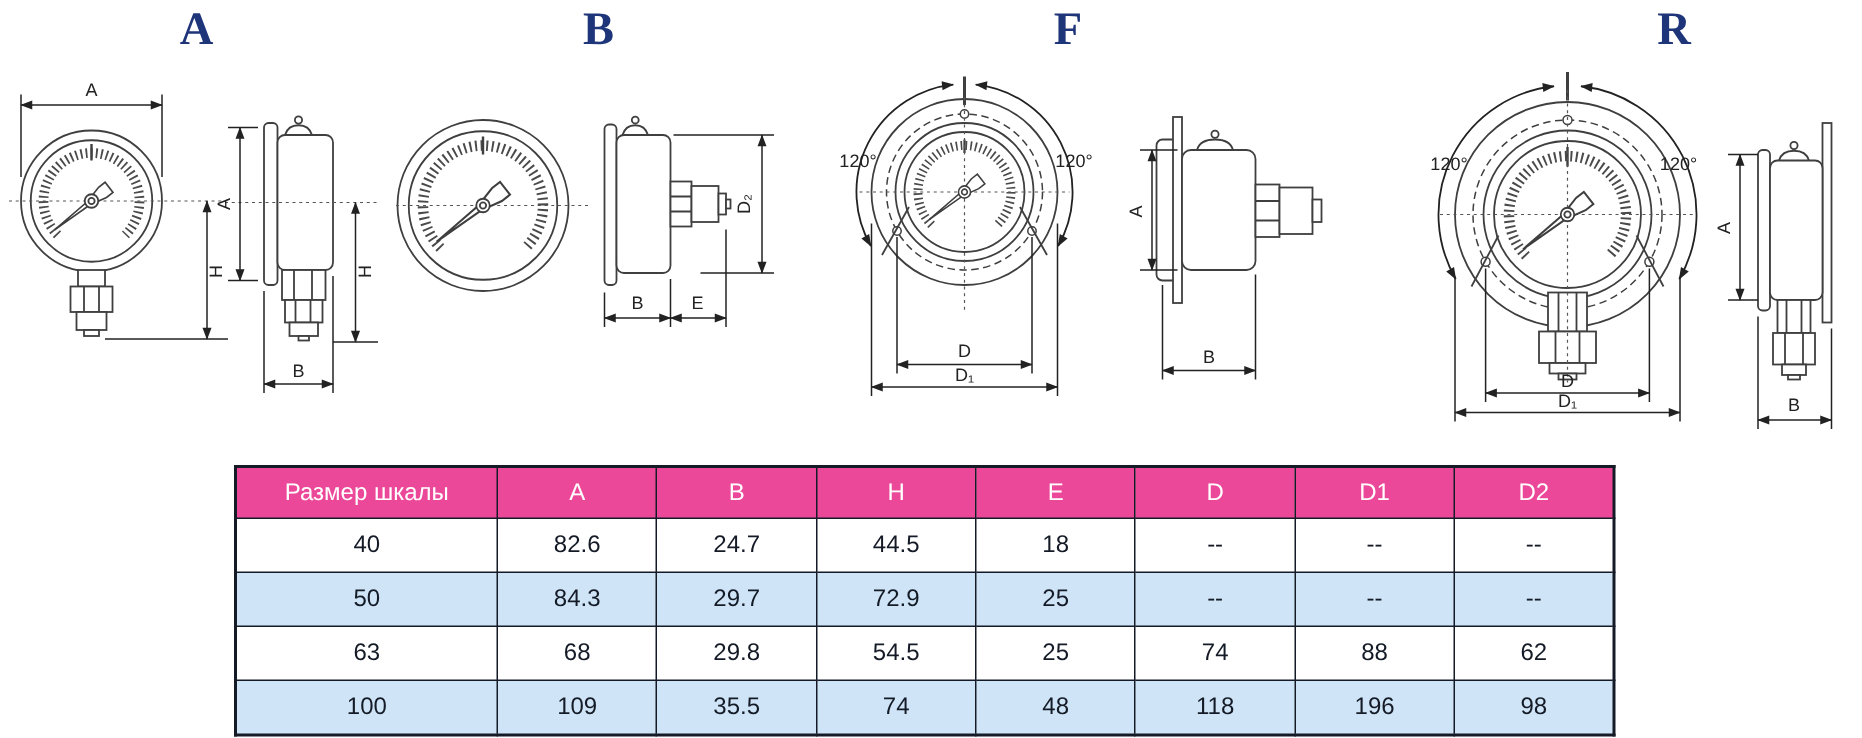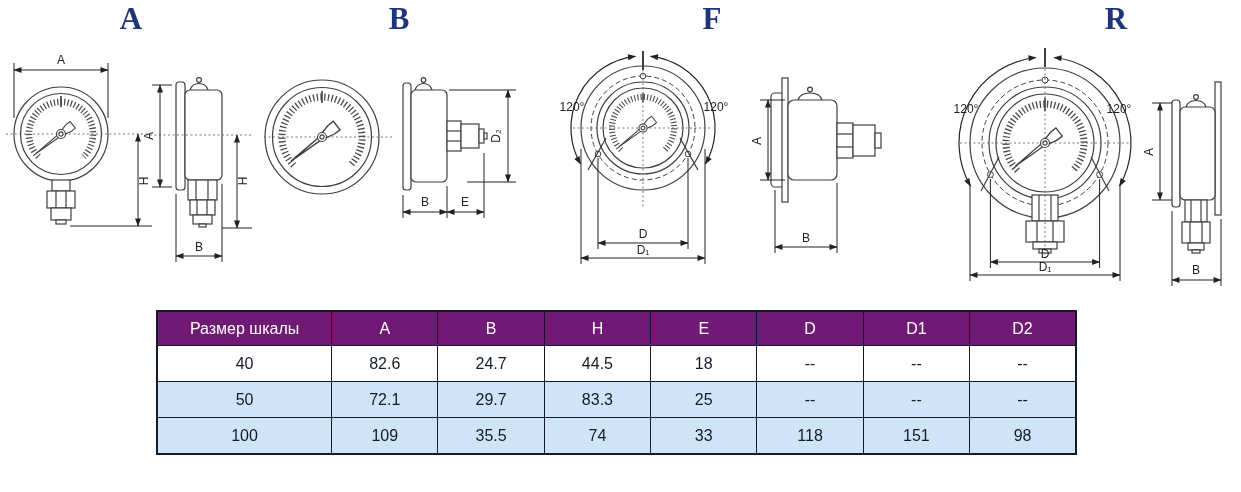--- a/index.html
+++ b/index.html
@@ -10,21 +10,21 @@
           color:#1f3579;line-height:38px;}
   svg{position:absolute;}
   svg text{font-family:"Liberation Sans",sans-serif;font-size:12px;fill:#222;}
   svg .dim{font-size:12px;}
   svg .ang{font-size:12px;}
   
   table.dims{position:absolute;left:156px;top:310px;width:921px;border-collapse:collapse;
              table-layout:fixed;}
   table.dims th,table.dims td{border:1.5px solid #141a26;text-align:center;vertical-align:middle;
              font-size:16px;color:#141a26;padding:0;}
-  table.dims th{background:#701a75;color:#ffffff;font-weight:400;height:33px;}
+  table.dims th{background:#ec4899;color:#ffffff;font-weight:400;height:33px;}
   table.dims td{height:35px;background:#ffffff;}
   table.dims tr.alt td{background:#cfe5f7;}
   table.dims{border:2px solid #141a26;}
 </style>
 </head>
 <body>
 
 <div class="page">
 
   <div class="letter" style="left:131px">A</div>
@@ -348,34 +348,44 @@
         <td>82.6</td>
         <td>24.7</td>
         <td>44.5</td>
         <td>18</td>
         <td>--</td>
         <td>--</td>
         <td>--</td>
       </tr>
       <tr class="alt">
         <td>50</td>
-        <td>72.1</td>
+        <td>84.3</td>
         <td>29.7</td>
-        <td>83.3</td>
+        <td>72.9</td>
         <td>25</td>
         <td>--</td>
         <td>--</td>
         <td>--</td>
+      </tr>
+      <tr>
+        <td>63</td>
+        <td>68</td>
+        <td>29.8</td>
+        <td>54.5</td>
+        <td>25</td>
+        <td>74</td>
+        <td>88</td>
+        <td>62</td>
       </tr>
       <tr class="alt">
         <td>100</td>
         <td>109</td>
         <td>35.5</td>
         <td>74</td>
-        <td>33</td>
+        <td>48</td>
         <td>118</td>
-        <td>151</td>
+        <td>196</td>
         <td>98</td>
       </tr>
     </tbody>
   </table>
 
 </div>
 
 </body></html>

